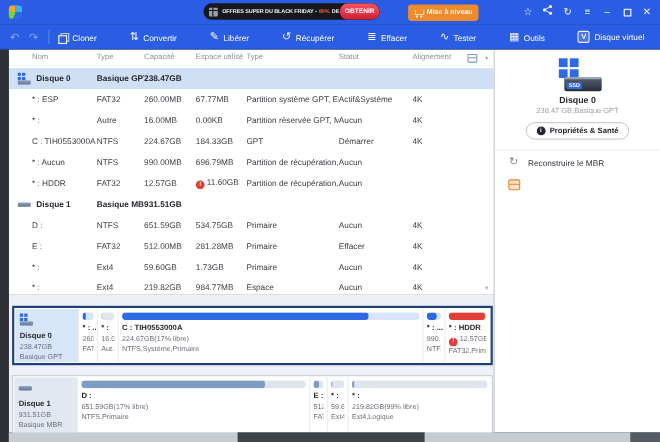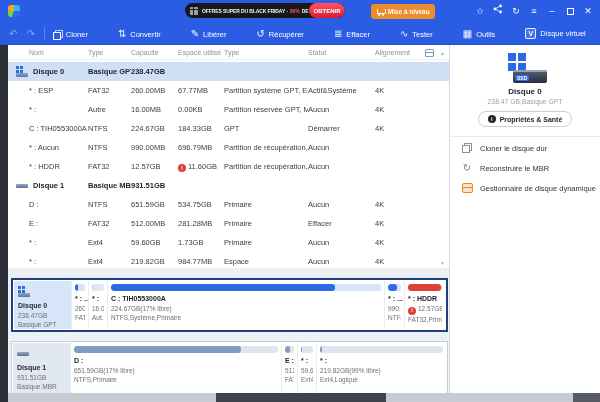--- a/index.html
+++ b/index.html
@@ -403,30 +403,25 @@
     </div>
     <div class="sname">Disque 0</div>
     <div class="smeta">238.47 GB,Basique GPT</div>
     <button class="sprops">
       <span class="idot">i</span>
       <span>Propriétés &amp; Santé</span>
     </button>
     <div class="sdivider"></div>
     <div class="acts">
         <div class="act">
-          <span class="icx icx-copy"></span>
-          <span>Cloner le disque dur</span>
-        </div>
-        <div class="act">
           <span class="icx icx-refresh">↻</span>
           <span>Reconstruire le MBR</span>
         </div>
         <div class="act">
           <span class="icx icx-dyn"></span>
-          <span>Gestionnaire de disque dynamique</span>
         </div>
       </div>
   </div>
 
   <div class="leftedge"></div>
   <div class="taskbar">
     <span class="tk-a"></span>
     <span class="tk-b"></span>
   </div>
 </div>

